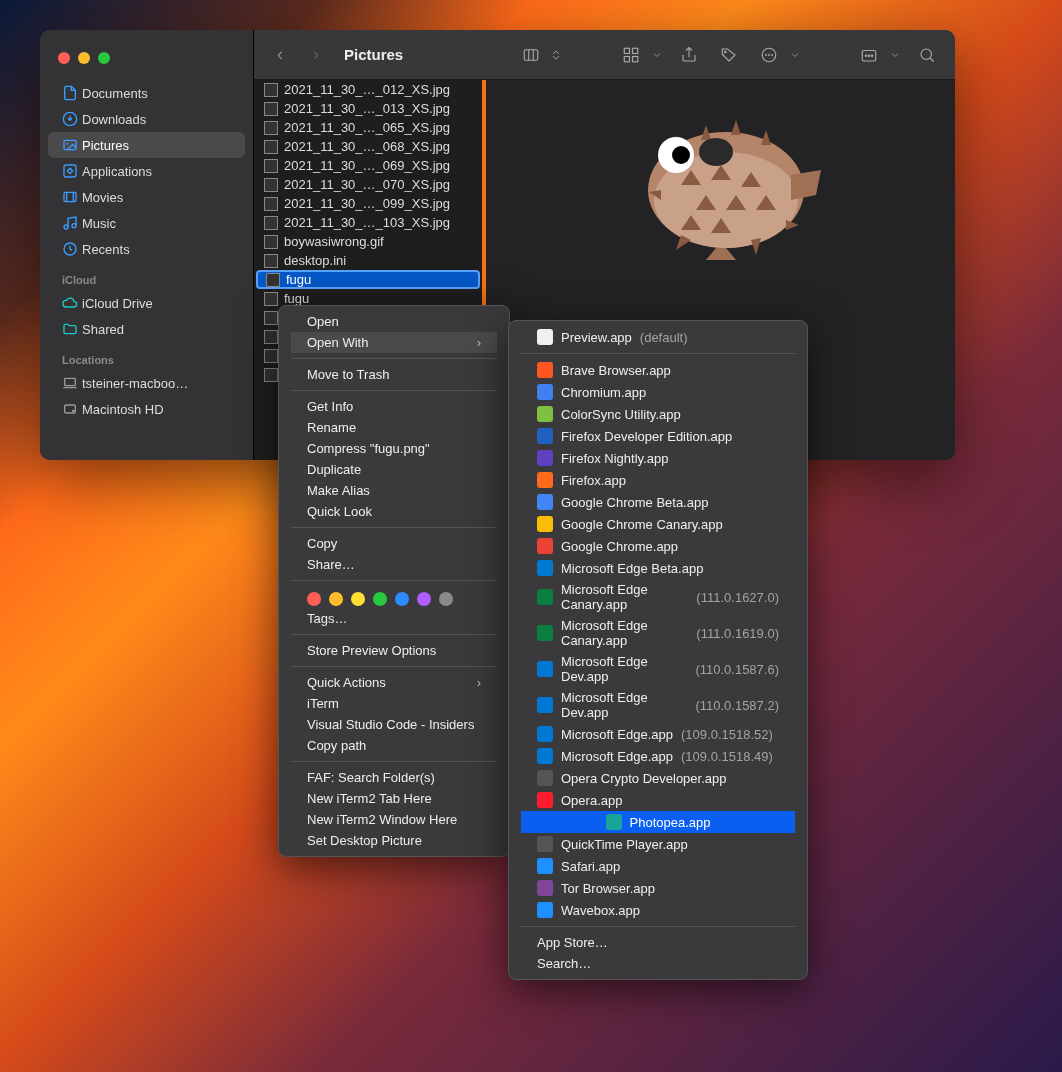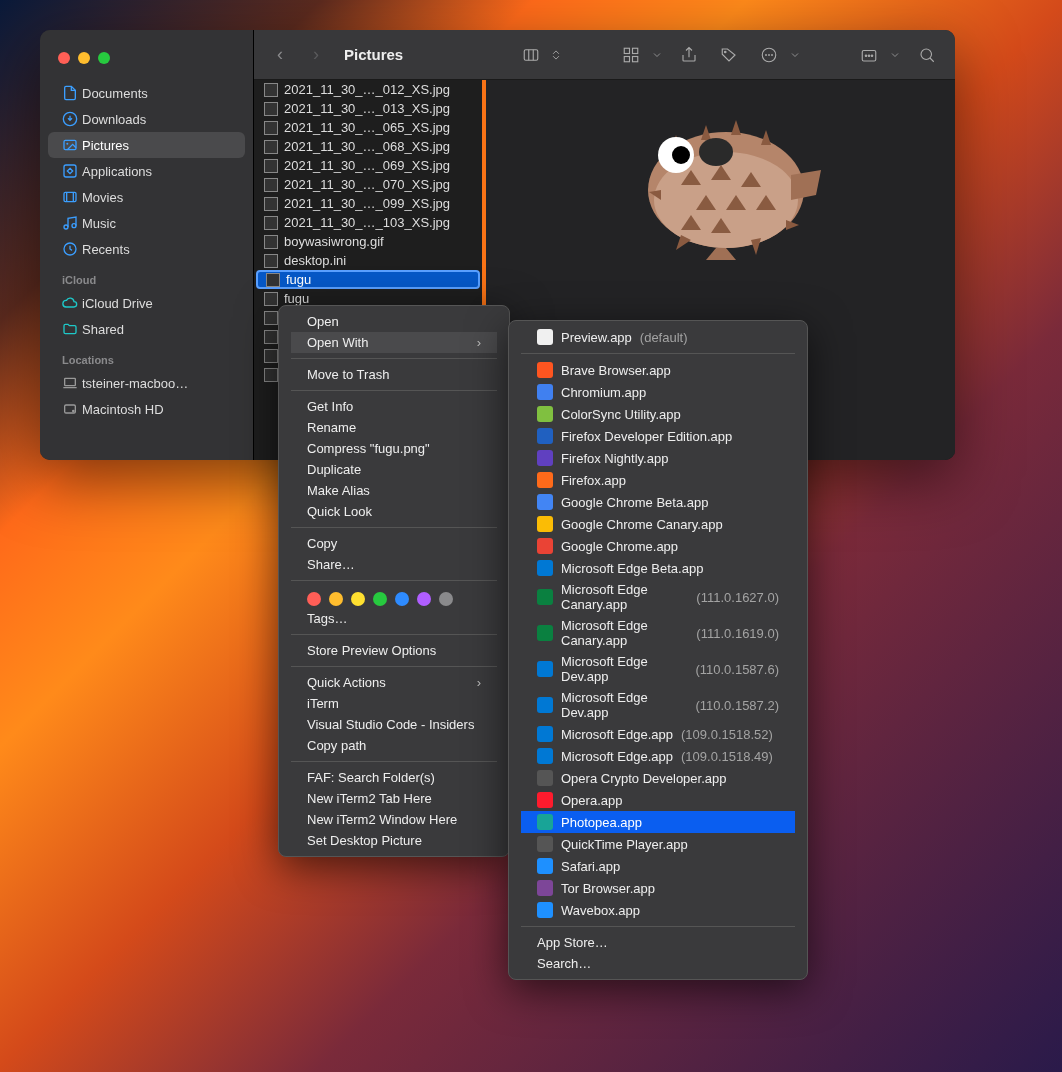--- a/index.html
+++ b/index.html
@@ -86,21 +86,21 @@
 }
 .ctx-main { top: 305px; left: 278px; width: 232px; }
 .ctx-sub { top: 320px; left: 508px; width: 300px; }
 .ctx-item {
   padding: 3px 16px;
   display: flex; align-items: center;
   gap: 8px;
   cursor: default;
 }
 .ctx-item.hl { background: #4a4a4c; align-items: flex-end; }
-.ctx-item.sel { background: #0a5ef0; color: #fff; }
+.ctx-item.sel { background: #0a5ef0; color: #fff; justify-content: center; }
 .ctx-item .suffix { color: #a3a3a3; }
 .ctx-sep { height: 1px; background: #555; margin: 5px 0; }
 .ctx-arrow { margin-left: auto; color: #bbb; }
 .ctx-icon { width: 16px; height: 16px; border-radius: 3px; flex-shrink: 0; }
 .tag-row { display: flex; gap: 8px; padding: 6px 16px 2px; }
 .tag-dot { width: 14px; height: 14px; border-radius: 50%; }
 </style>
 </head>
 <body>
 

